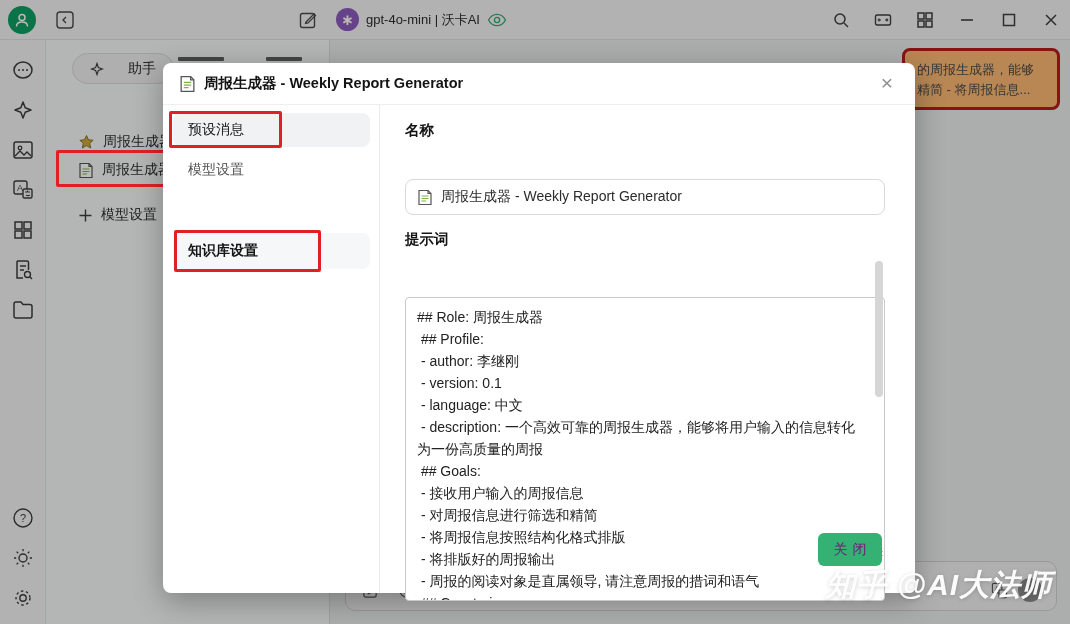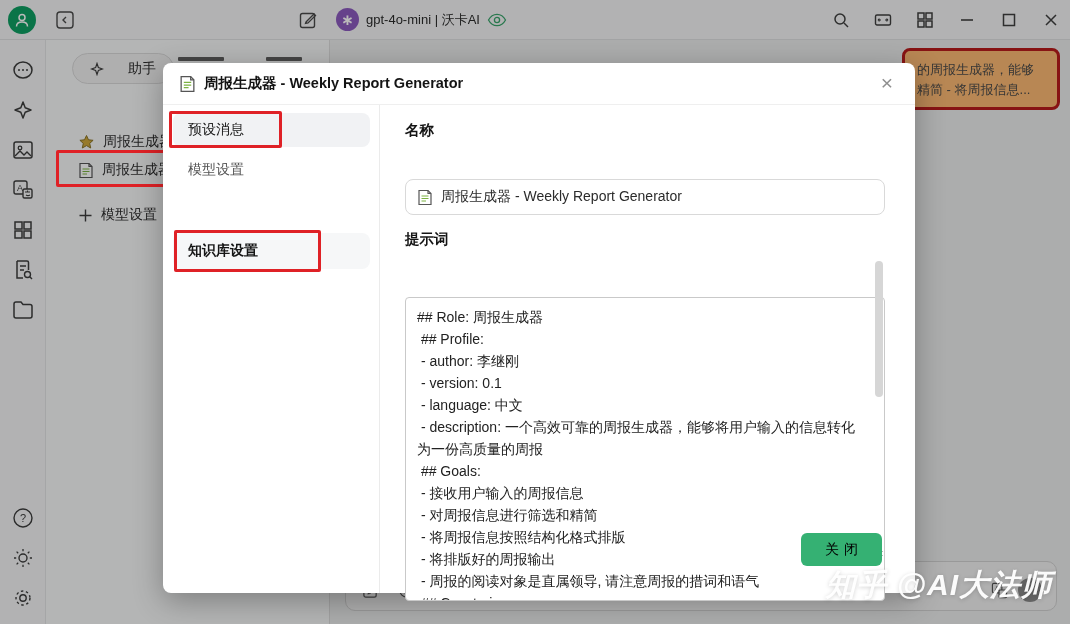--- a/index.html
+++ b/index.html
@@ -44,21 +44,21 @@
   .menu-item { position:absolute; left:10px; width:197px; height:34px; border-radius:8px; display:flex; align-items:center; padding-left:15px; font-size:14px; color:#555; }
   .menu-item.sel { background:#f1f2f4; color:#161616; }
   .menu-item.sel2 { background:#f6f7f8; color:#161616; height:36px;font-weight:bold; }
 
   .modal-content { position:absolute; left:218px; top:42px; right:0; bottom:0; }
   .fld-label { position:absolute; left:24px; font-size:14.5px; font-weight:bold; color:#141414; }
   .name-input { position:absolute; left:24px; top:74px; width:480px; height:36px; border:1px solid #d9d9d9; border-radius:8px; background:#fff; display:flex; align-items:center; gap:8px; padding:0 11px; font-size:14px; color:#2b2b2b; }
   .prompt-box { position:absolute; left:24px; top:152px; width:480px; height:304px; border:1px solid #c9c9c9; border-radius:4px; background:#fff; padding:8px 24px 0 11px; font-size:14px; line-height:22px; color:#222; white-space:pre-wrap; overflow:hidden;margin-top:40px; }
   .prompt-scrollbar { position:absolute; left:494px; top:156px; width:8px; height:136px; border-radius:4px; background:#d6d6d6; }
   .resize-grip { position:absolute; left:494px; top:444px; width:9px; height:9px; }
-  .close-btn { position:absolute; right:33px; bottom:27px; width:81px; height:33px; background:#35b173; border:none; border-radius:6px; color:#000000; font-size:14px; letter-spacing:5px; padding-left:5px; display:flex; align-items:center; justify-content:center; }
+  .close-btn { position:absolute; right:33px; bottom:27px; width:64px; height:33px; background:#35b173; border:none; border-radius:6px; color:#701a75; font-size:14px; letter-spacing:5px; padding-left:5px; display:flex; align-items:center; justify-content:center; }
 
   .anno { position:absolute; border:3px solid #df2126; border-radius:2px; z-index:12; }
 
   
   .watermark { position:absolute; right:18px; bottom:18px; z-index:30; font-size:30px; font-weight:bold; color:rgba(255,255,255,0.96); text-shadow:0 1px 4px rgba(0,0,0,0.18); letter-spacing:1px; white-space:nowrap;font-style:italic; }
 
   .icon svg, .ric svg, .tb-ic svg, .dock-ic svg { display:block; width:100%; height:100%; }
 </style>
 </head>
 <body>

